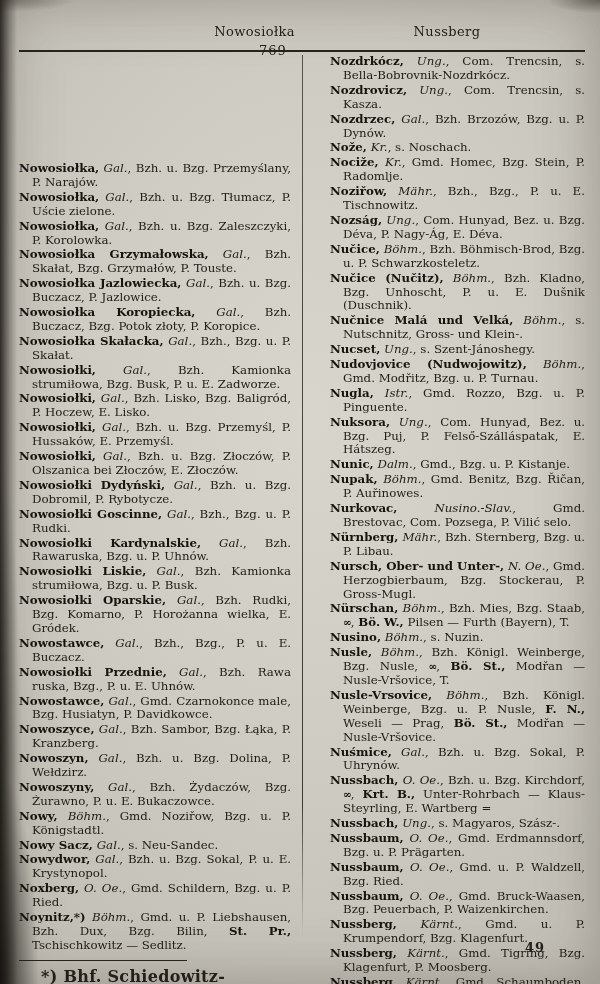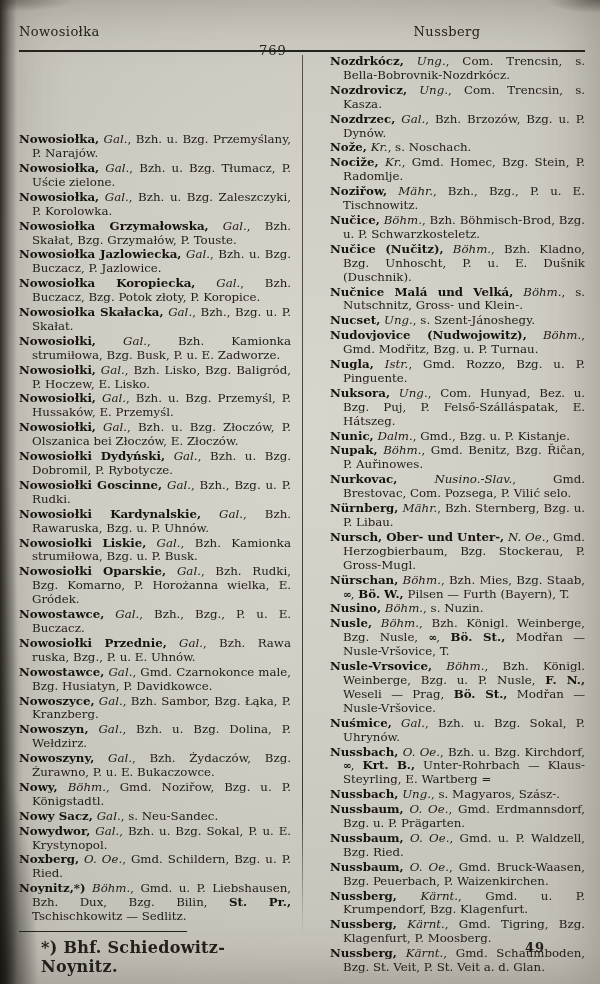--- a/index.html
+++ b/index.html
@@ -20,21 +20,21 @@
       radial-gradient(ellipse 55px 300px at 0% 100%, rgba(20,18,14,.85), rgba(20,18,14,0) 70%),
       radial-gradient(ellipse 30px 420px at 0% 60%, rgba(20,18,14,.45), rgba(20,18,14,0) 75%);}
   .smudge-tr{position:absolute;right:0;top:0;width:90px;height:40px;
     background:radial-gradient(ellipse 70px 18px at 100% 0%, rgba(40,36,30,.5), rgba(40,36,30,0) 75%);}
   .smudge-tl{position:absolute;left:0;top:0;width:120px;height:30px;
     background:radial-gradient(ellipse 100px 16px at 0% 0%, rgba(40,36,30,.45), rgba(40,36,30,0) 75%);}
 
   .sheet{position:absolute;left:19px;top:24px;width:566px;}
 
   .pagehead{position:relative;height:26px;font-size:13px;letter-spacing:.4px;}
-  .pagehead .hw-left{position:absolute;left:0;width:276px;text-align:left;}
+  .pagehead .hw-left{position:absolute;left:0;width:276px;text-align:right;}
   .pagehead .pnum{position:absolute;left:240px;width:100px;text-align:left;letter-spacing:1px;margin-top:19px;}
   .pagehead .hw-right{position:absolute;left:300px;width:256px;text-align:center;}
   .head-rule{border-top:2px solid #26231d;margin-bottom:3px;}
 
   .columns{position:relative;display:flex;align-items:flex-end;}
   .col{width:283px;box-sizing:border-box;}
   .col-left{padding-right:11px;}
   .col-right{padding-left:28px;width:283px;}
   .col-divider{position:absolute;left:283px;top:0;width:1px;height:880px;
     background:linear-gradient(to bottom,#55504a, #3d3a34 85%, rgba(61,58,52,0));}
@@ -107,20 +107,21 @@
     </div>
 
     <div class="col col-right">
       <div class="entries">
           <p class="entry"><span class="hw">Nozdrkócz,</span><span class="it"> Ung.</span><span>, Com. Trencsin, s. Bella-Bobrovnik-Nozdrkócz.</span></p>
           <p class="entry"><span class="hw">Nozdrovicz,</span><span class="it"> Ung.</span><span>, Com. Trencsin, s. Kasza.</span></p>
           <p class="entry"><span class="hw">Nozdrzec,</span><span class="it"> Gal.</span><span>, Bzh. Brzozów, Bzg. u. P. Dynów.</span></p>
           <p class="entry"><span class="hw">Nože,</span><span class="it"> Kr.</span><span>, s. Noschach.</span></p>
           <p class="entry"><span class="hw">Nociže,</span><span class="it"> Kr.</span><span>, Gmd. Homec, Bzg. Stein, P. Radomlje.</span></p>
           <p class="entry"><span class="hw">Noziřow,</span><span class="it"> Mähr.</span><span>, Bzh., Bzg., P. u. E. Tischnowitz.</span></p>
+          <p class="entry"><span class="hw">Nozság,</span><span class="it"> Ung.</span><span>, Com. Hunyad, Bez. u. Bzg. Déva, P. Nagy-Ág, E. Déva.</span></p>
           <p class="entry"><span class="hw">Nučice,</span><span class="it"> Böhm.</span><span>, Bzh. Böhmisch-Brod, Bzg. u. P. Schwarzkosteletz.</span></p>
           <p class="entry"><span class="hw">Nučice (Nučitz),</span><span class="it"> Böhm.</span><span>, Bzh. Kladno, Bzg. Unhoscht, P. u. E. Dušnik (Duschnik).</span></p>
           <p class="entry"><span class="hw">Nučnice Malá und Velká,</span><span class="it"> Böhm.</span><span>, s. Nutschnitz, Gross- und Klein-.</span></p>
           <p class="entry"><span class="hw">Nucset,</span><span class="it"> Ung.</span><span>, s. Szent-Jánoshegy.</span></p>
           <p class="entry"><span class="hw">Nudovjovice (Nudwojowitz),</span><span class="it"> Böhm.</span><span>, Gmd. Modřitz, Bzg. u. P. Turnau.</span></p>
           <p class="entry"><span class="hw">Nugla,</span><span class="it"> Istr.</span><span>, Gmd. Rozzo, Bzg. u. P. Pinguente.</span></p>
           <p class="entry"><span class="hw">Nuksora,</span><span class="it"> Ung.</span><span>, Com. Hunyad, Bez. u. Bzg. Puj, P. Felső-Szálláspatak, E. Hátszeg.</span></p>
           <p class="entry"><span class="hw">Nunic,</span><span class="it"> Dalm.</span><span>, Gmd., Bzg. u. P. Kistanje.</span></p>
           <p class="entry"><span class="hw">Nupak,</span><span class="it"> Böhm.</span><span>, Gmd. Benitz, Bzg. Řičan, P. Auřinowes.</span></p>
           <p class="entry"><span class="hw">Nurkovac,</span><span class="it"> Nusino.-Slav.</span><span>, Gmd. Brestovac, Com. Pozsega, P. Vilić selo.</span></p>

